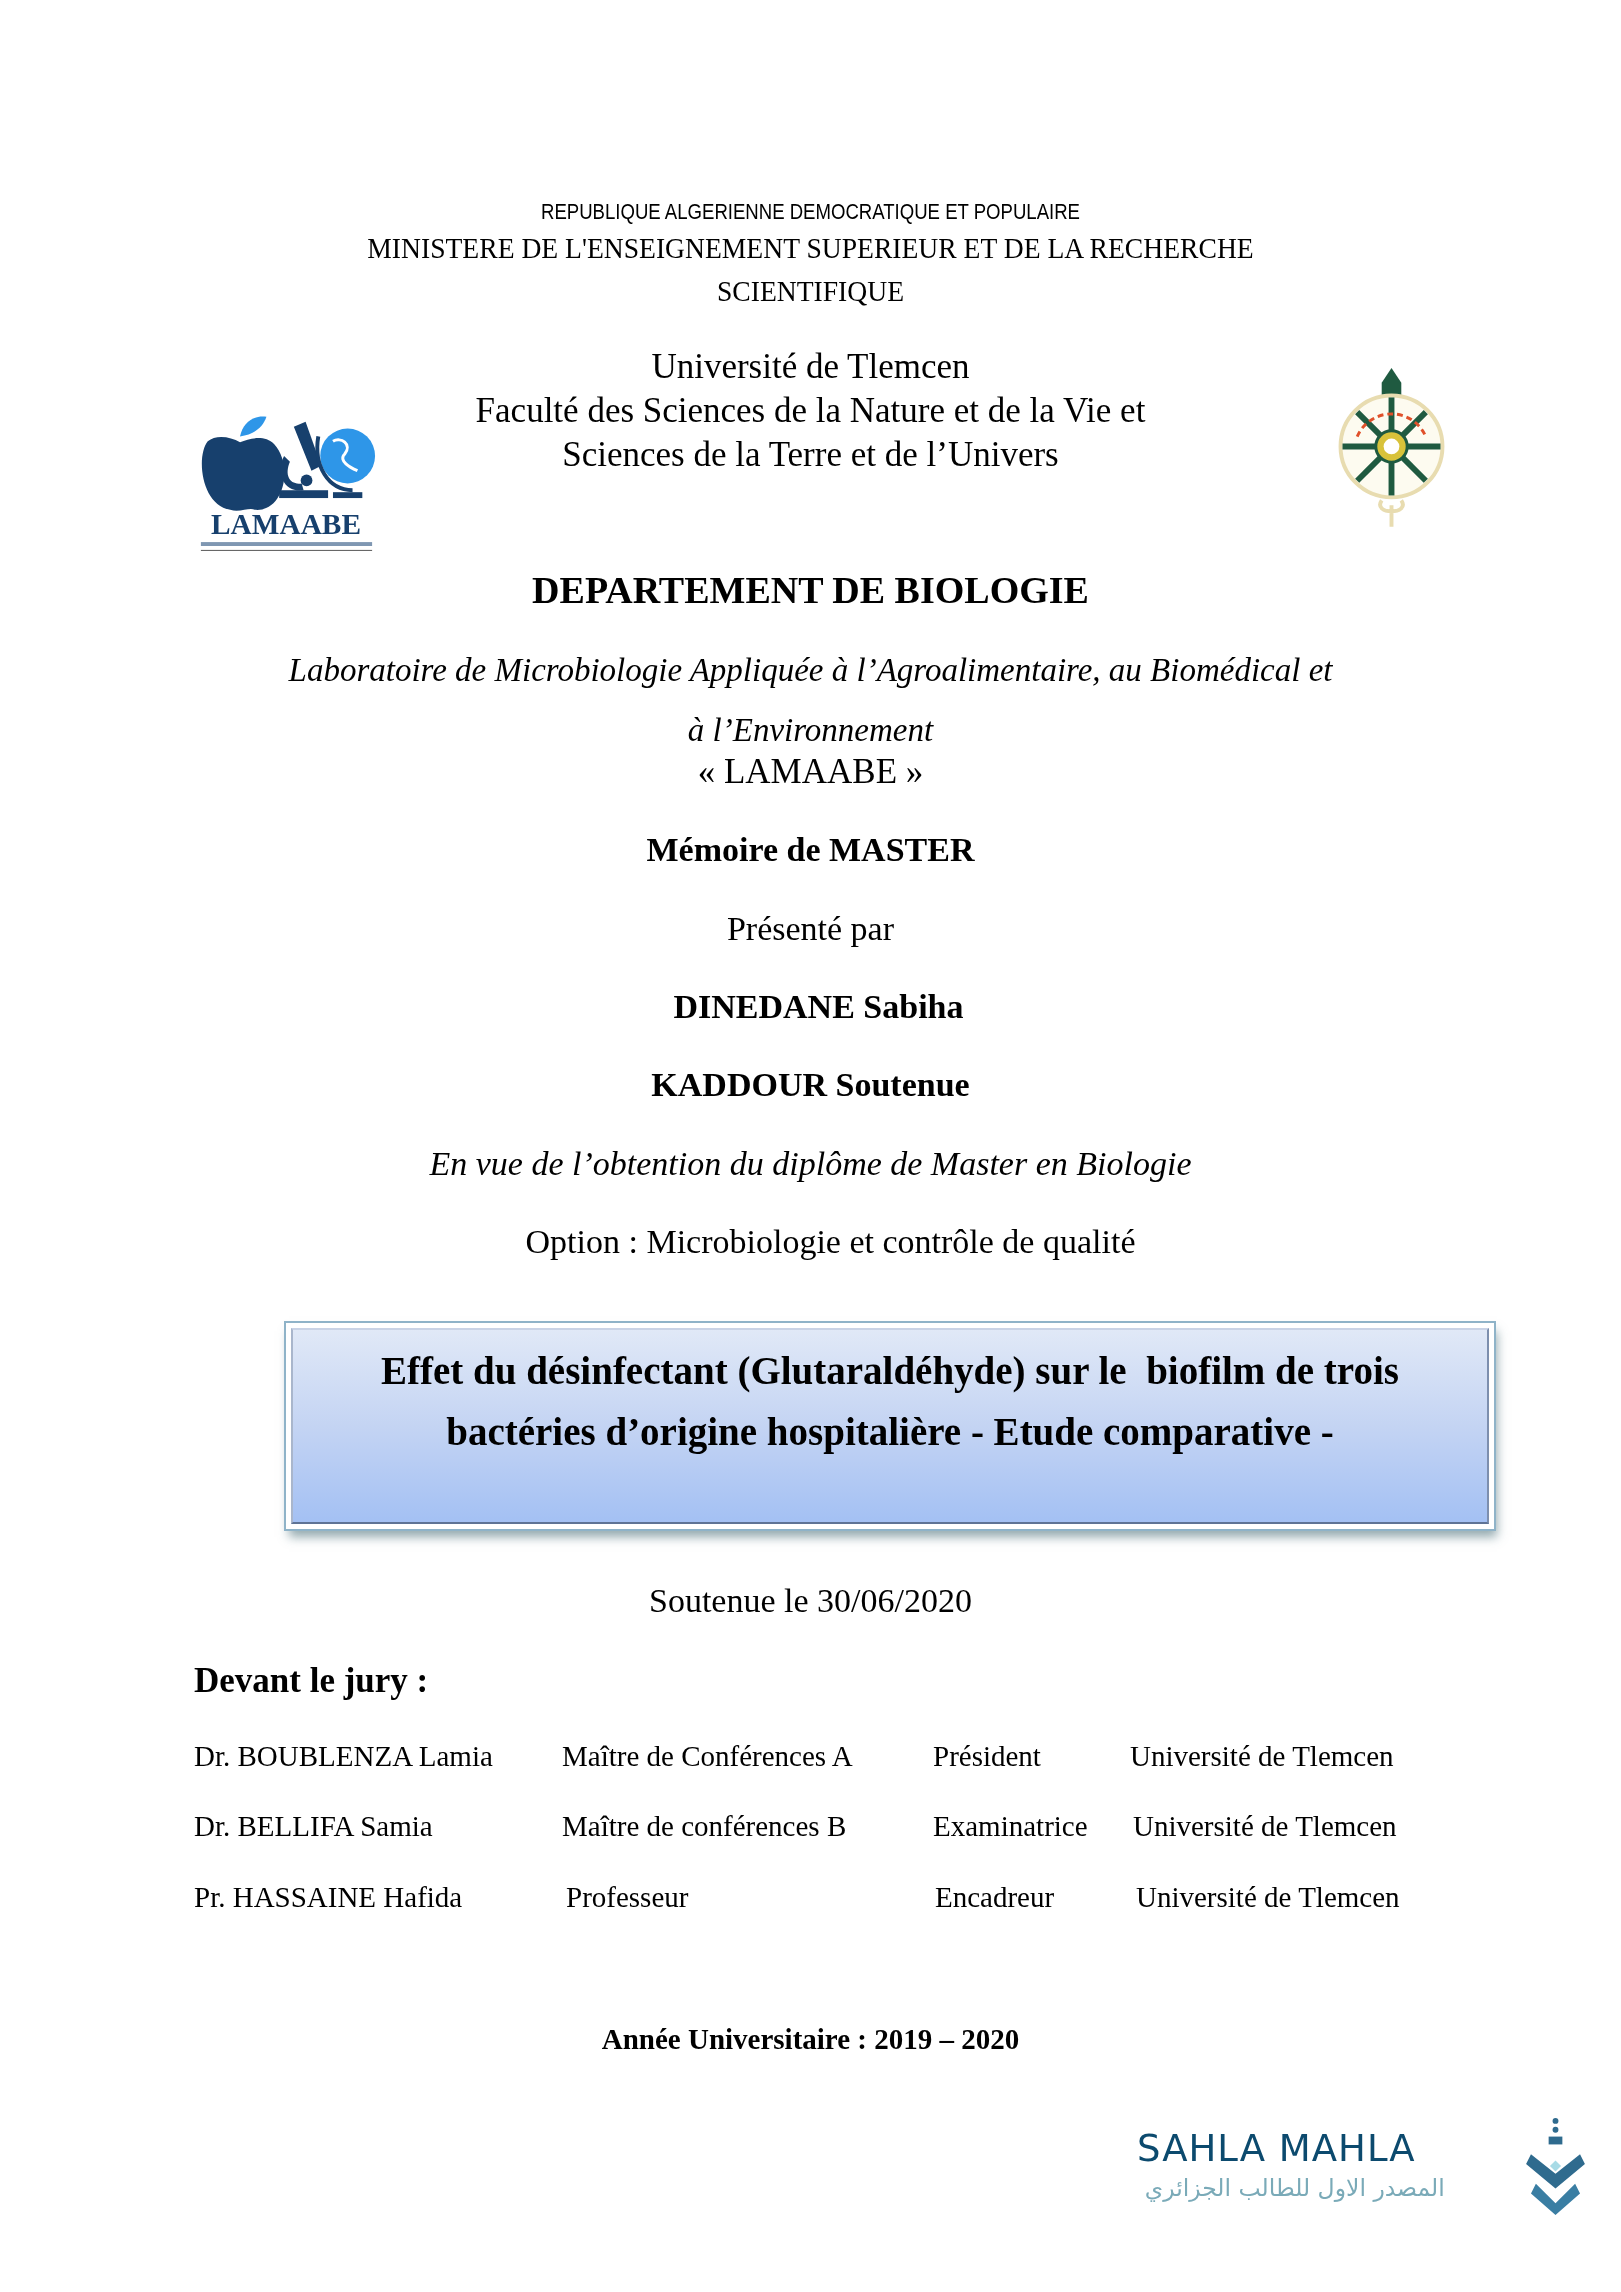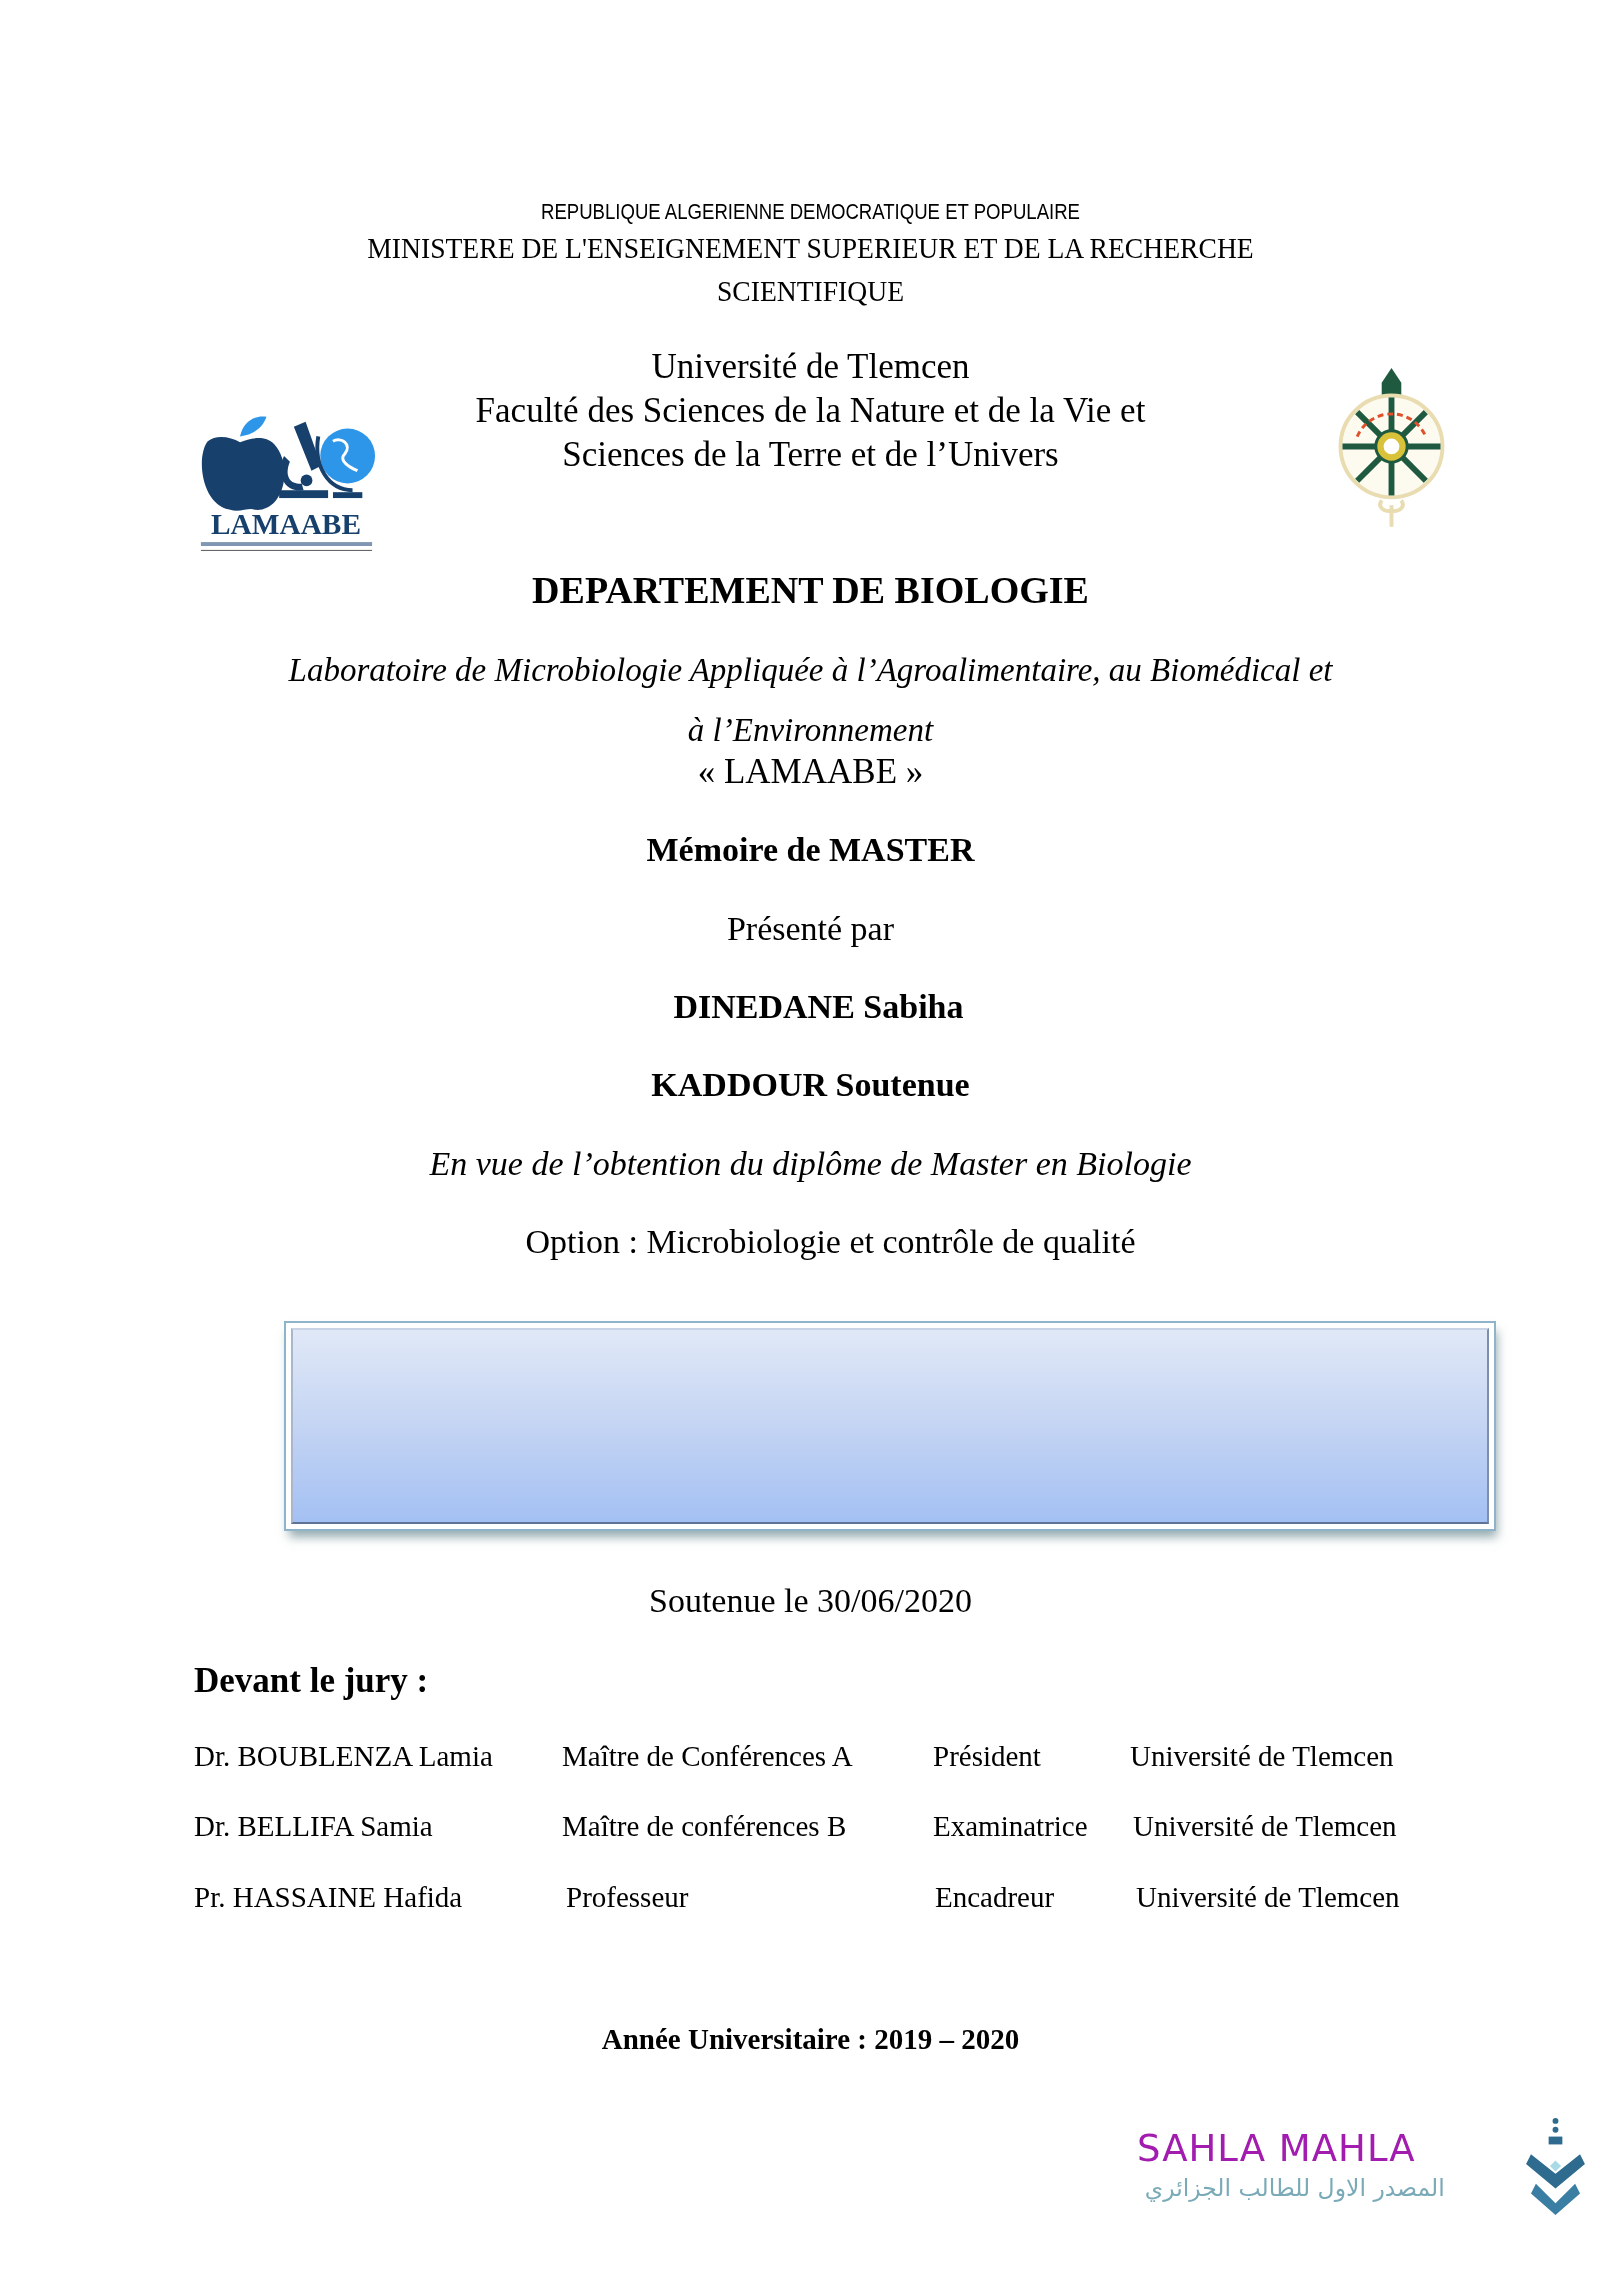--- a/index.html
+++ b/index.html
@@ -45,21 +45,21 @@
     .col4 { left: 1130px; }
     .r1 { top: 1740px; }
     .r2 { top: 1810px; }
     .r3 { top: 1881px; }
     .annee { top: 2023px; font-size: 29px; font-weight: bold; }
 
     .logo-left { left: 196px; top: 397px; width: 181px; height: 162px; }
     .logo-right { left: 1318px; top: 358px; width: 147px; height: 172px; }
     .sahla { left: 1137px; top: 2125px; width: 451px; height: 98px; }
     .sahla-text { position: absolute; left: 0; top: 2px; font-family: "DejaVu Sans", sans-serif;
-      font-size: 37px; color: #a21caf; letter-spacing: 1px; }
+      font-size: 37px; color: #0c4a6e; letter-spacing: 1px; }
     .sahla-ar { position: absolute; left: 7.8px; top: 49px; font-family: "DejaVu Sans", sans-serif;
       font-size: 23.5px; color: #7aaab8; direction: rtl; }
   </style>
 </head>
 <body>
 
 <div class="abs center rep">REPUBLIQUE ALGERIENNE DEMOCRATIQUE ET POPULAIRE</div>
 <div class="abs center min1">MINISTERE DE L'ENSEIGNEMENT SUPERIEUR ET DE LA RECHERCHE</div>
 <div class="abs center min2">SCIENTIFIQUE</div>
 
@@ -118,20 +118,24 @@
 
 <div class="abs center memoire">Mémoire de MASTER</div>
 <div class="abs center presente">Présenté par</div>
 <div class="abs center name1">DINEDANE Sabiha</div>
 <div class="abs center name2">KADDOUR Soutenue</div>
 <div class="abs center vue">En vue de l’obtention du diplôme de Master en Biologie</div>
 <div class="abs center option">Option : Microbiologie et contrôle de qualité</div>
 
 <div class="abs title-box">
   <div class="title-inner"></div>
+  <div class="title-text">
+    <div style="white-space: pre;">Effet du désinfectant (Glutaraldéhyde) sur le  biofilm de trois</div>
+    <div>bactéries d’origine hospitalière - Etude comparative -</div>
+  </div>
 </div>
 
 <div class="abs center soutenue">Soutenue le 30/06/2020</div>
 
 <div class="abs jury-h">Devant le jury :</div>
 
 <div>
   <div class="abs jury-row col1 r1">Dr. BOUBLENZA Lamia</div>
   <div class="abs jury-row col2 r1">Maître de Conférences A</div>
   <div class="abs jury-row col3 r1">Président</div>

